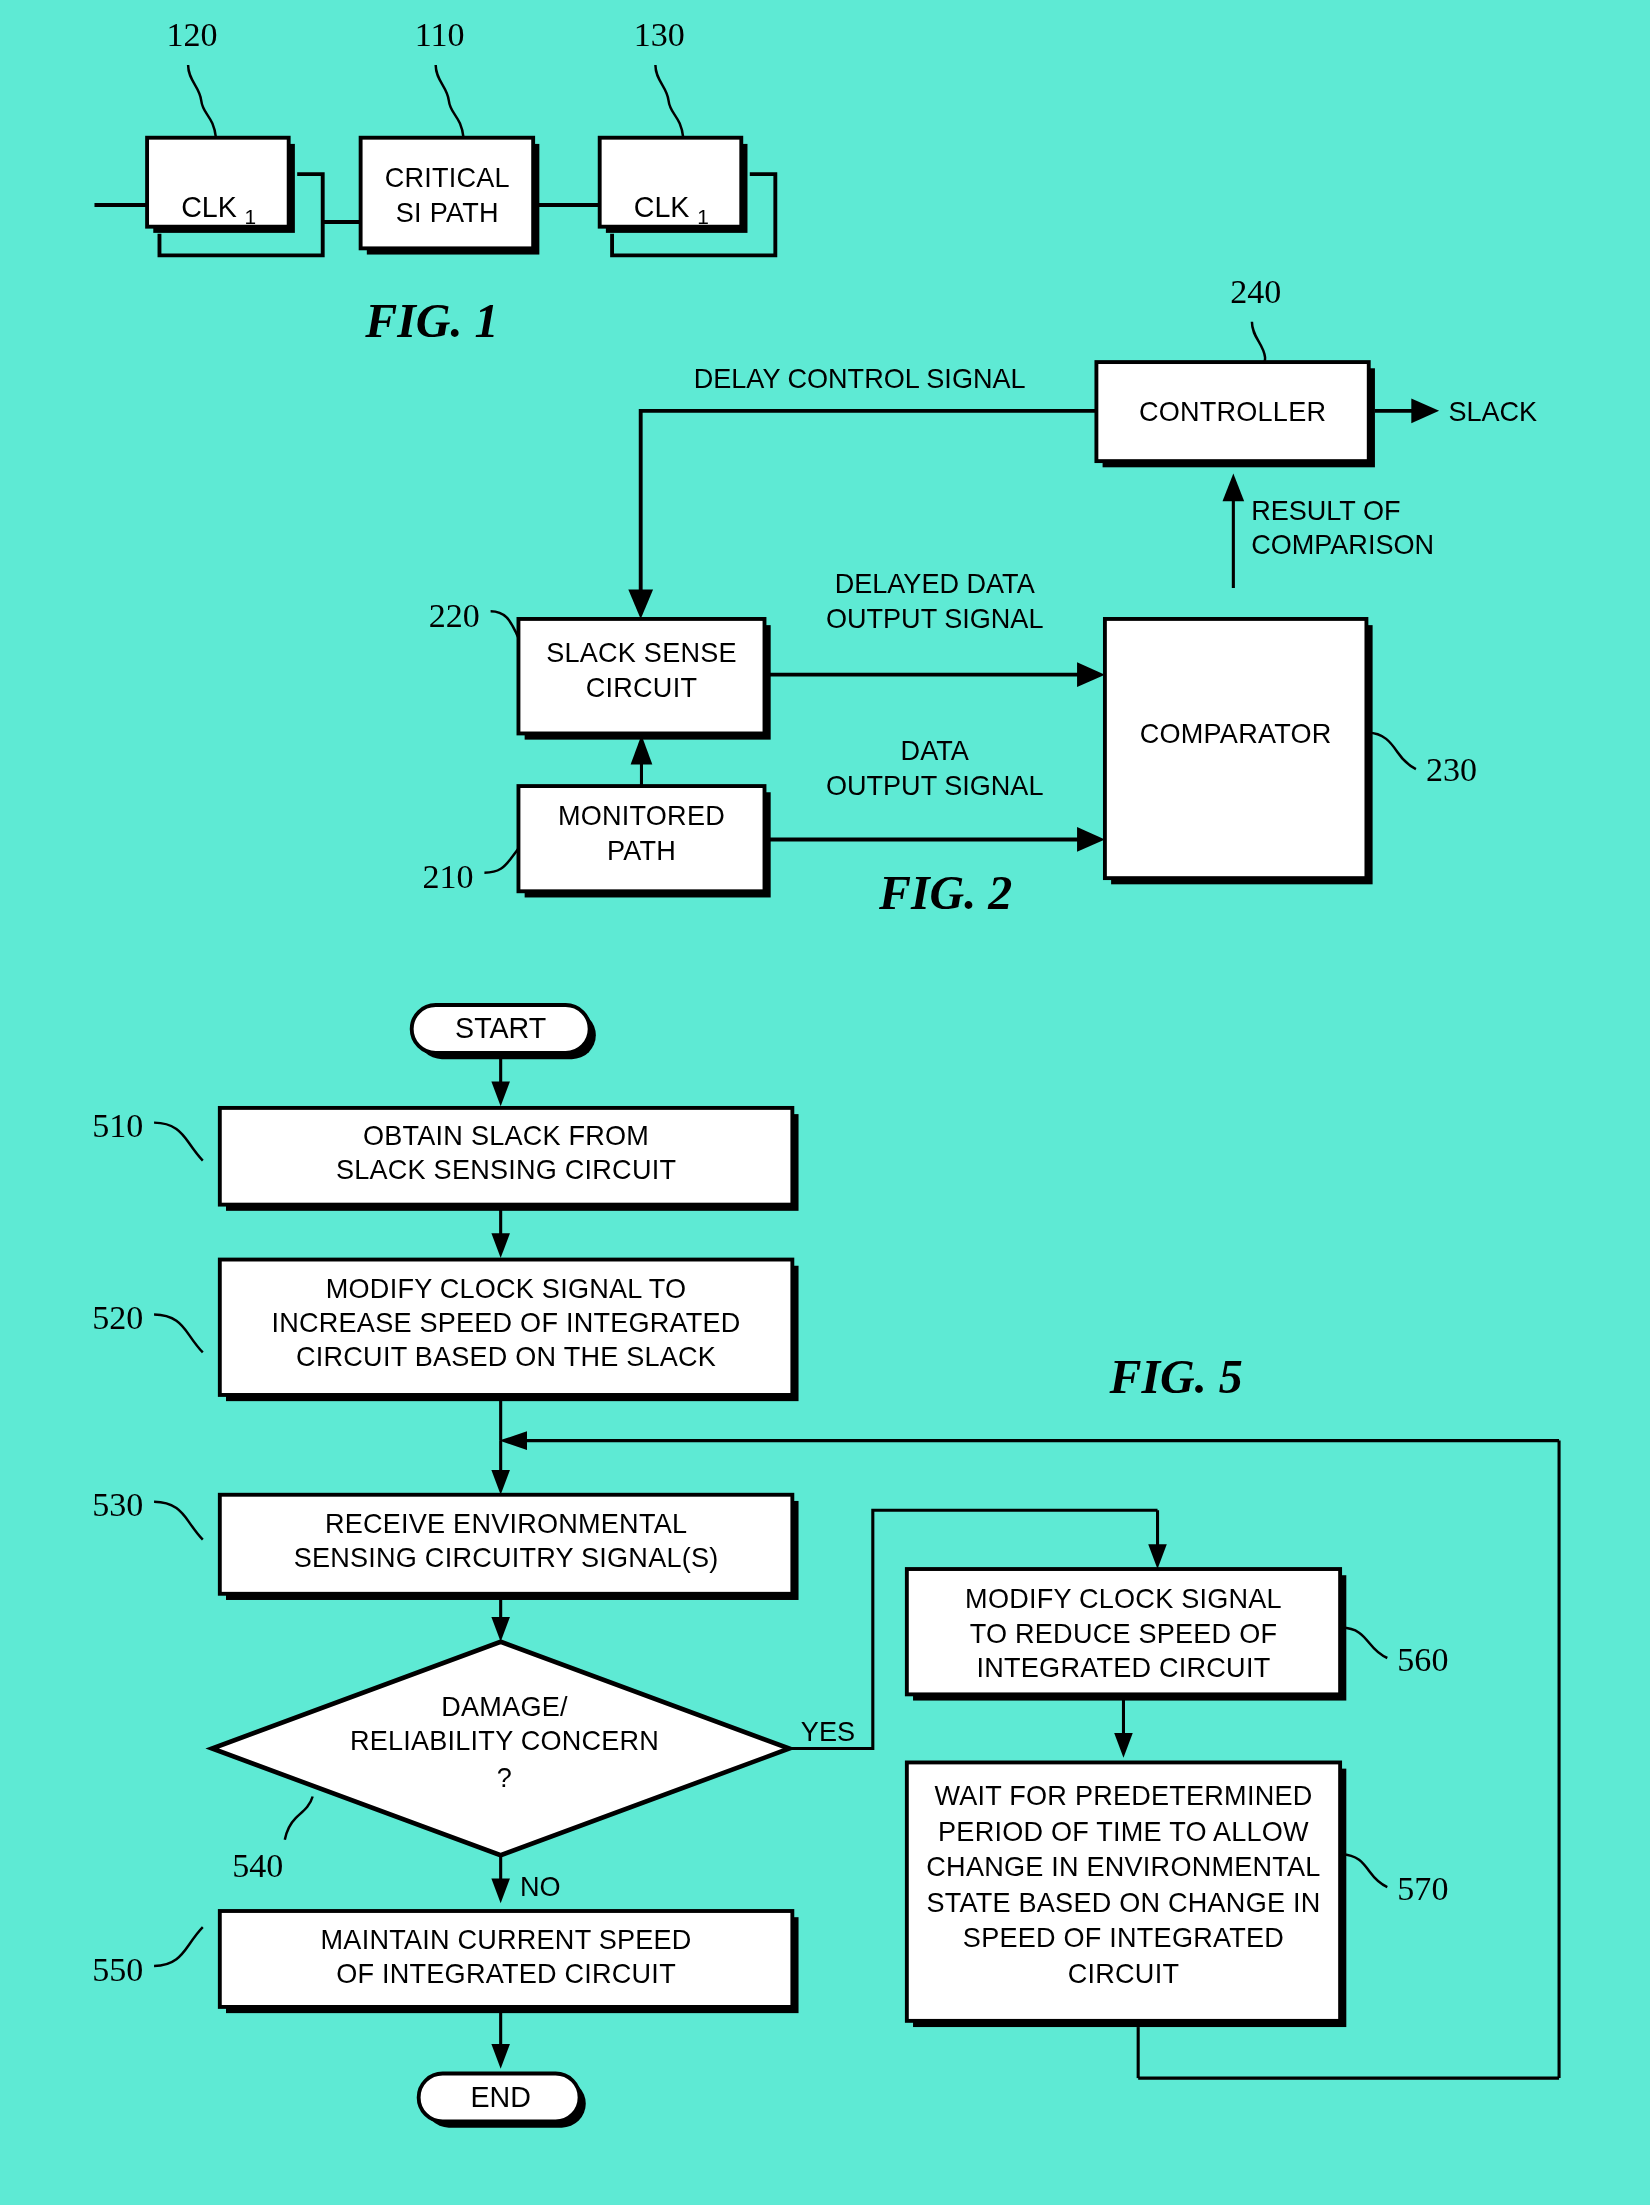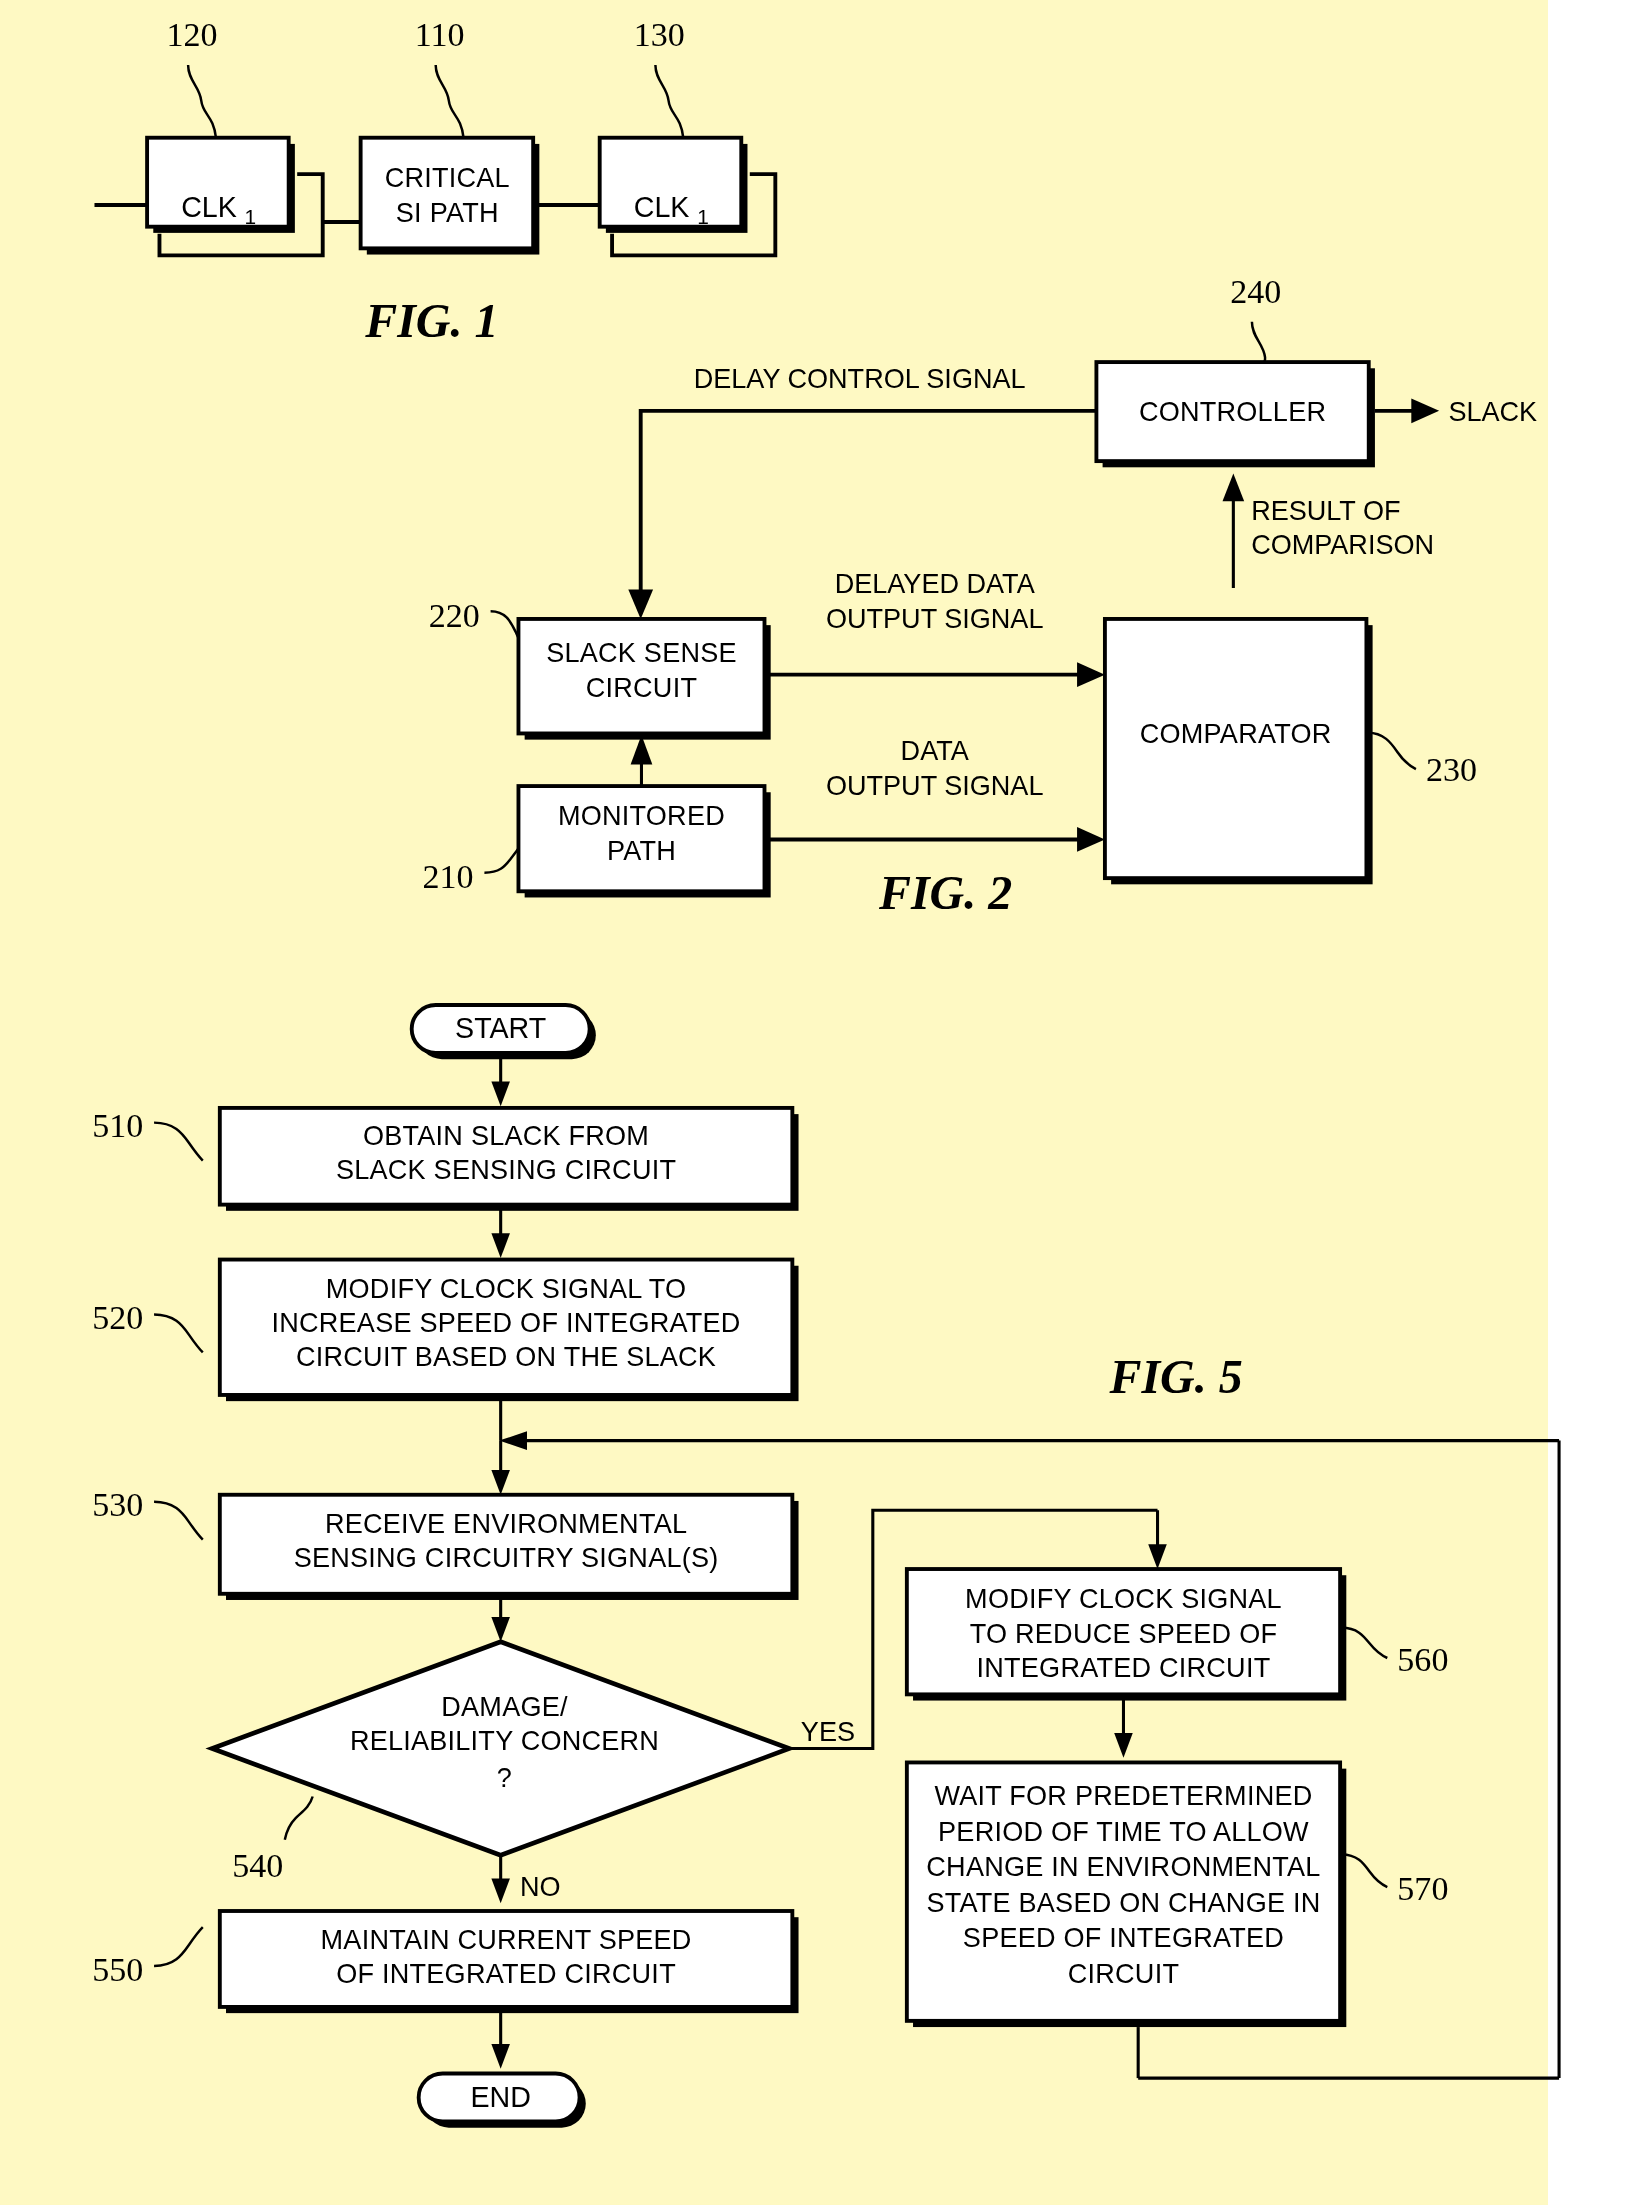--- a/index.html
+++ b/index.html
@@ -10,24 +10,23 @@
   }
   body {
     width: 1652px;
     height: 2205px;
     font-family: "Liberation Sans", sans-serif;
     color: #000000;
     overflow: hidden;
   }
   #sheet {
     position: relative;
-    width: 1528px;
+    width: 1650px;
     height: 2205px;
-    background: #fef9c3;
-    padding-left: 20px;
+    background: #5eead4;
   }
   svg#figure-canvas {
     position: absolute;
     top: 0;
     left: 0;
     width: 1652px;
     height: 2205px;
   }
   .box-outline {
     fill: #ffffff;

